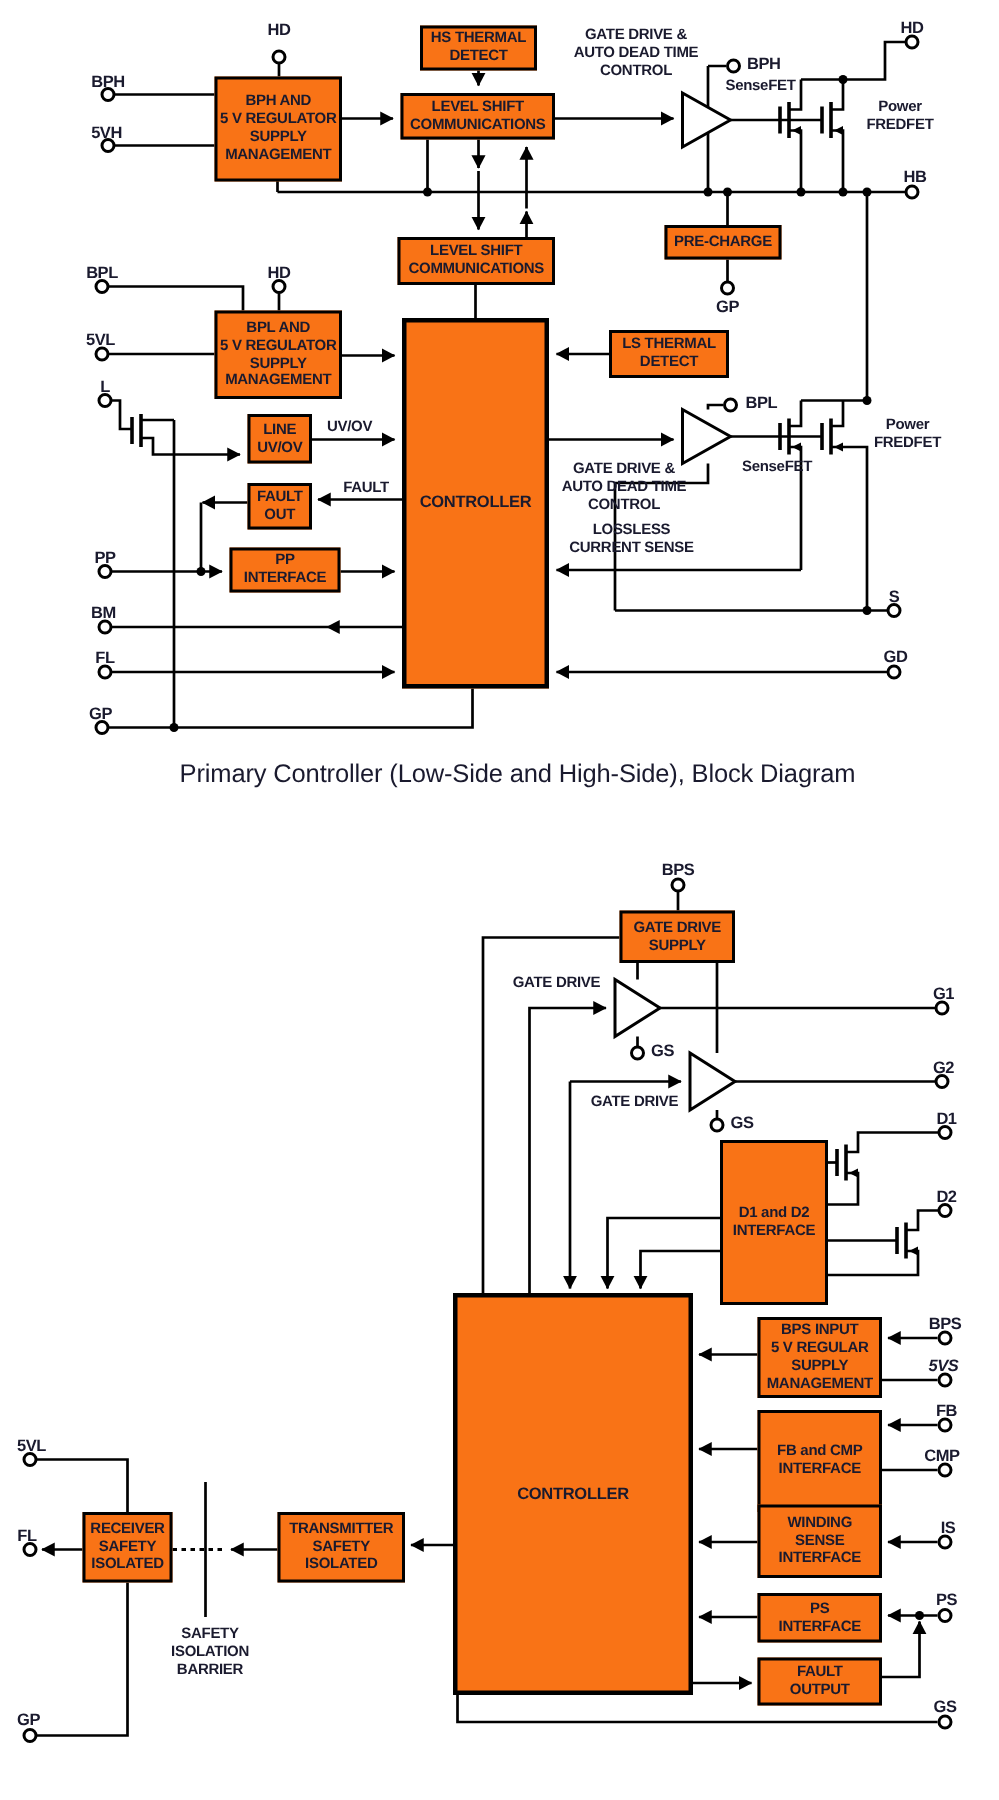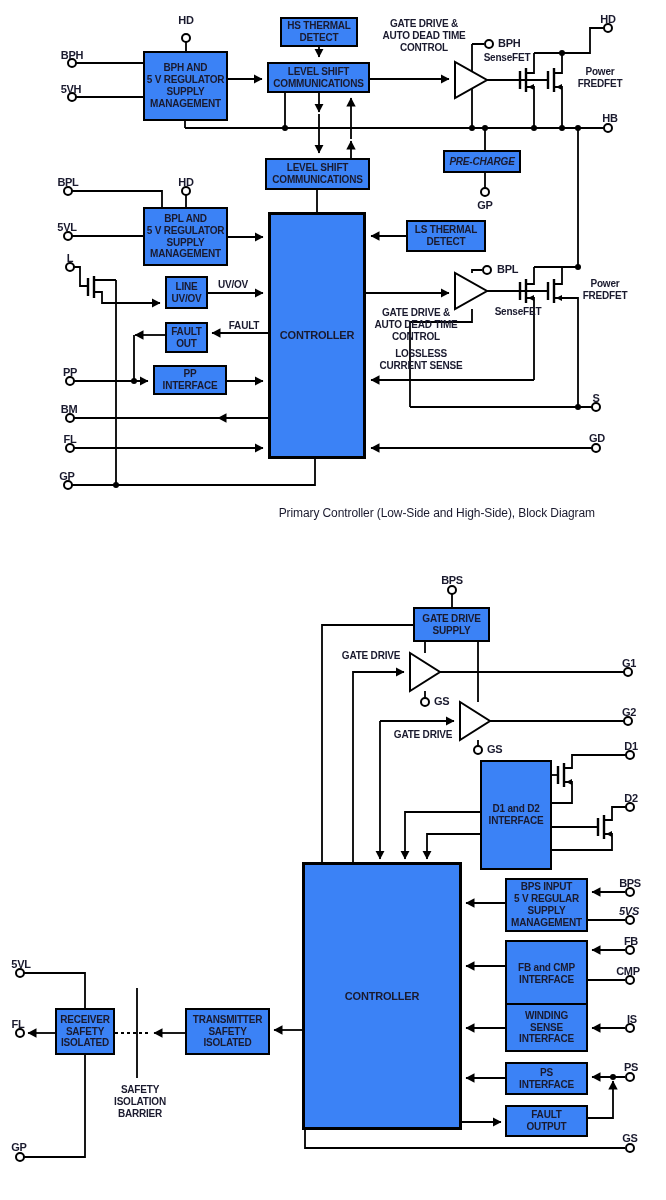--- a/index.html
+++ b/index.html
@@ -1,27 +1,27 @@
 <!DOCTYPE html>
 <html><head>
 <meta charset="utf-8">
 <style>
   html,body{margin:0;padding:0;background:#fff;}
   #stage{position:relative;width:666px;height:1200px;background:#fff;overflow:hidden;
          font-family:"Liberation Sans",sans-serif;color:#1a1a2e;}
   #wires{position:absolute;left:0;top:0;width:666px;height:1200px;}
-  .blk{position:absolute;box-sizing:border-box;border:2px solid #000;background:#3b82f6;
+  .blk{position:absolute;box-sizing:border-box;border:2px solid #000;background:#f97316;
        display:flex;align-items:center;justify-content:center;text-align:center;
        white-space:pre-line;font-weight:bold;font-size:10px;line-height:1.18;letter-spacing:-0.2px;}
   .blk.thick{border-width:3px;font-size:11px;}
   .lbl{position:absolute;text-align:center;white-space:pre-line;font-weight:bold;
        font-size:10px;line-height:1.2;letter-spacing:-0.2px;}
   .term{position:absolute;font-weight:bold;font-size:11px;letter-spacing:-0.3px;text-align:center;}
   .term.la{text-align:left;}
-  .cap{position:absolute;font-size:12px;text-align:right;letter-spacing:-0.1px;}
+  .cap{position:absolute;font-size:17px;text-align:center;letter-spacing:-0.1px;}
   svg path, svg line, svg polyline{fill:none;stroke:#000;stroke-width:1.8;}
   svg .bar{stroke-width:2.4;}
   svg .dash{stroke-dasharray:3 3;stroke-width:2;}
   svg .tri{fill:#fff;stroke:#000;stroke-width:2;}
   svg .dot{fill:#000;stroke:none;}
   svg .pin{fill:#fff;stroke:#000;stroke-width:2;}
   svg .sarr{fill:#000;stroke:none;}
 </style>
 </head>
 <body>
@@ -236,21 +236,21 @@
 </svg>
 
 <div class="blk" style="left:280px;top:17px;width:78px;height:30px;">HS THERMAL
 DETECT</div>
 <div class="blk" style="left:143px;top:51px;width:85px;height:70px;">BPH AND
 5 V REGULATOR
 SUPPLY
 MANAGEMENT</div>
 <div class="blk" style="left:267px;top:62px;width:103px;height:31px;">LEVEL SHIFT
 COMMUNICATIONS</div>
-<div class="blk" style="left:443px;top:150px;width:78px;height:23px;font-style:italic;">PRE-CHARGE</div>
+<div class="blk" style="left:443px;top:150px;width:78px;height:23px;">PRE-CHARGE</div>
 <div class="blk" style="left:265px;top:158px;width:105px;height:32px;">LEVEL SHIFT
 COMMUNICATIONS</div>
 <div class="blk" style="left:143px;top:207px;width:85px;height:59px;">BPL AND
 5 V REGULATOR
 SUPPLY
 MANAGEMENT</div>
 <div class="blk" style="left:406px;top:220px;width:80px;height:32px;">LS THERMAL
 DETECT</div>
 <div class="blk" style="left:165px;top:276px;width:43px;height:33px;">LINE
 UV/OV</div>

